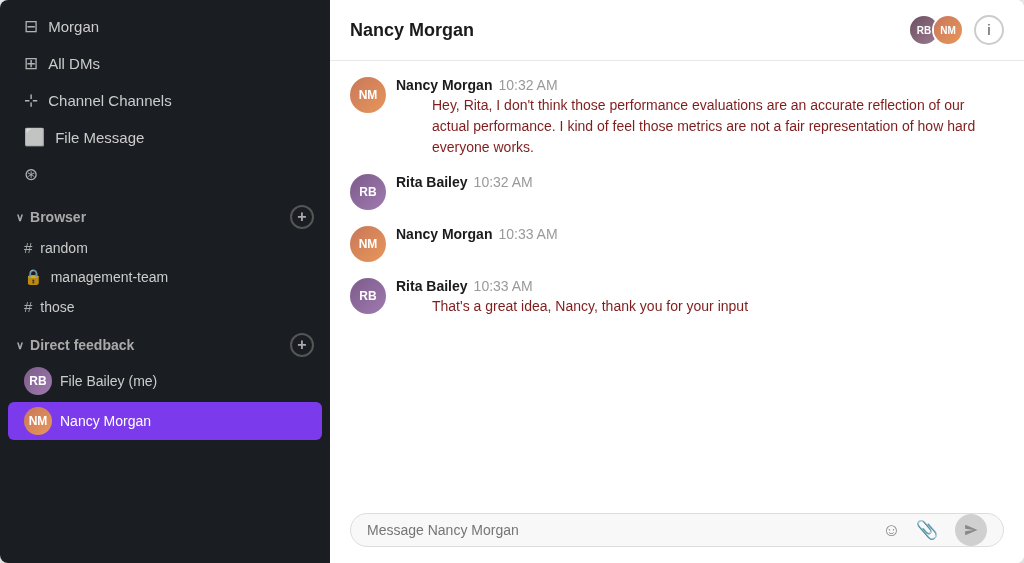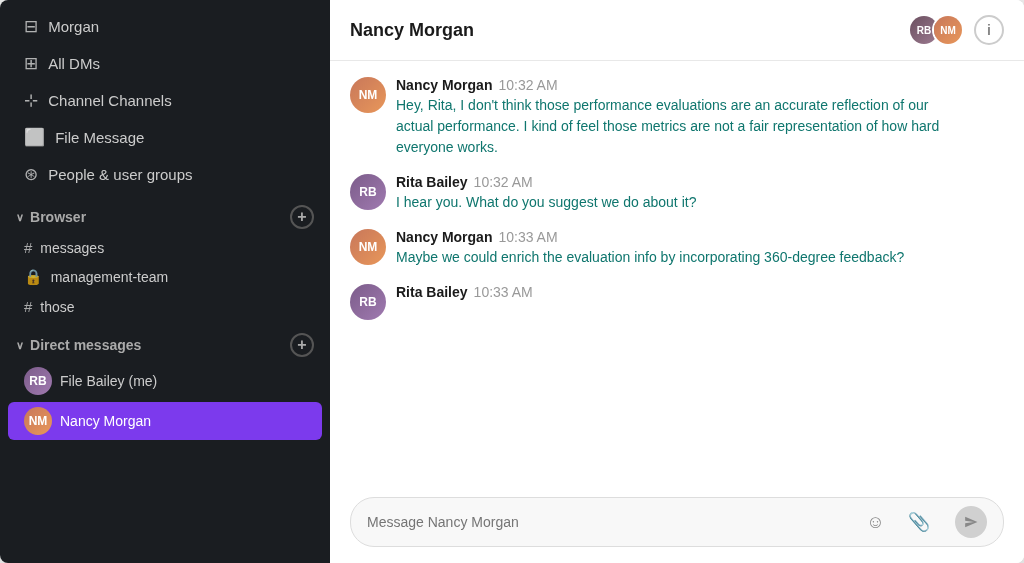--- a/index.html
+++ b/index.html
@@ -176,38 +176,39 @@
       font-size: 14px;
       font-weight: 700;
       color: #1a1a1a;
     }
     .msg-time {
       font-size: 14px;
       color: #999;
     }
     .msg-text {
       font-size: 14px;
-      color: #0f766e;
+      color: #7f1d1d;
       line-height: 1.5;
       max-width: 560px;
+      margin-left: 36px;
     }
 
     
     .input-area {
       padding: 12px 20px 16px;
       flex-shrink: 0;
       background: #fff;
     }
     .input-box {
       display: flex;
       align-items: center;
       border: 1.5px solid #ddd;
       border-radius: 24px;
-      padding: 8px 16px;
-      gap: 24px;
+      padding: 0 16px;
+      gap: 16px;
       background: #f8f8f8;
     }
     .input-field {
       flex: 1;
       border: none;
       background: transparent;
       font-size: 14px;
       color: #555;
       outline: none;
     }
@@ -272,47 +273,46 @@
     <div class="sidebar-nav-item">
       <span class="icon">⊹</span>
       <span>Channel Channels</span>
     </div>
     <div class="sidebar-nav-item">
       <span class="icon">⬜</span>
       <span>File Message</span>
     </div>
     <div class="sidebar-nav-item">
       <span class="icon">⊛</span>
-      <span>People &amp; user groups</span>
     </div>
 
     <div class="sidebar-section-header">
       <span style="display:flex;align-items:center;gap:6px;">
         <span style="font-size:11px;">∨</span>
         <span>Browser</span>
       </span>
       <div class="add-btn">+</div>
     </div>
     <div class="channel-item">
       <span class="channel-icon">#</span>
-      <span>messages</span>
+      <span>random</span>
     </div>
     <div class="channel-item">
       <span class="channel-icon">🔒</span>
       <span>management-team</span>
     </div>
     <div class="channel-item">
       <span class="channel-icon">#</span>
       <span>those</span>
     </div>
 
     <div class="sidebar-section-header">
       <span style="display:flex;align-items:center;gap:6px;">
         <span style="font-size:11px;">∨</span>
-        <span>Direct messages</span>
+        <span>Direct feedback</span>
       </span>
       <div class="add-btn">+</div>
     </div>
     <div class="dm-item">
       <div class="avatar-circle face-rb">RB</div>
       <span>File Bailey (me)</span>
     </div>
     <div class="dm-item active">
       <div class="avatar-circle face-nm">NM</div>
       <span>Nancy Morgan</span>
@@ -351,42 +351,41 @@
         </div>
       </div>
 
       <div class="message-row">
         <div class="msg-avatar face-rb" style="display:flex;align-items:center;justify-content:center;font-size:12px;font-weight:bold;color:#fff;">RB</div>
         <div class="msg-body">
           <div class="msg-meta">
             <span class="msg-sender">Rita Bailey</span>
             <span class="msg-time">10:32 AM</span>
           </div>
-          <div class="msg-text">I hear you. What do you suggest we do about it?</div>
         </div>
       </div>
 
       <div class="message-row">
         <div class="msg-avatar face-nm" style="display:flex;align-items:center;justify-content:center;font-size:12px;font-weight:bold;color:#fff;">NM</div>
         <div class="msg-body">
           <div class="msg-meta">
             <span class="msg-sender">Nancy Morgan</span>
             <span class="msg-time">10:33 AM</span>
           </div>
-          <div class="msg-text">Maybe we could enrich the evaluation info by incorporating 360-degree feedback?</div>
         </div>
       </div>
 
       <div class="message-row">
         <div class="msg-avatar face-rb" style="display:flex;align-items:center;justify-content:center;font-size:12px;font-weight:bold;color:#fff;">RB</div>
         <div class="msg-body">
           <div class="msg-meta">
             <span class="msg-sender">Rita Bailey</span>
             <span class="msg-time">10:33 AM</span>
           </div>
+          <div class="msg-text">That's a great idea, Nancy, thank you for your input</div>
         </div>
       </div>
     </div>
 
     <div class="input-area">
       <div class="input-box">
         <input type="text" class="input-field" placeholder="Message Nancy Morgan" style="">
         <span class="input-icon">☺</span>
         <span class="input-icon">📎</span>
         <button class="send-btn">

